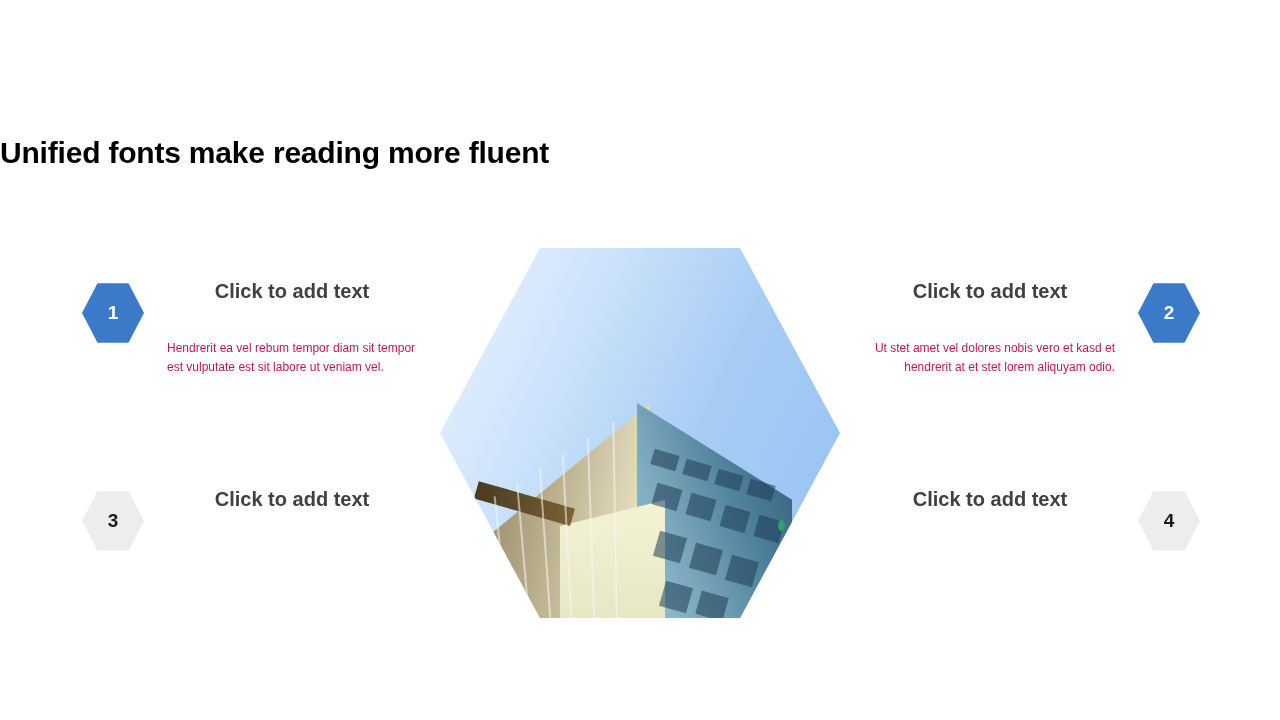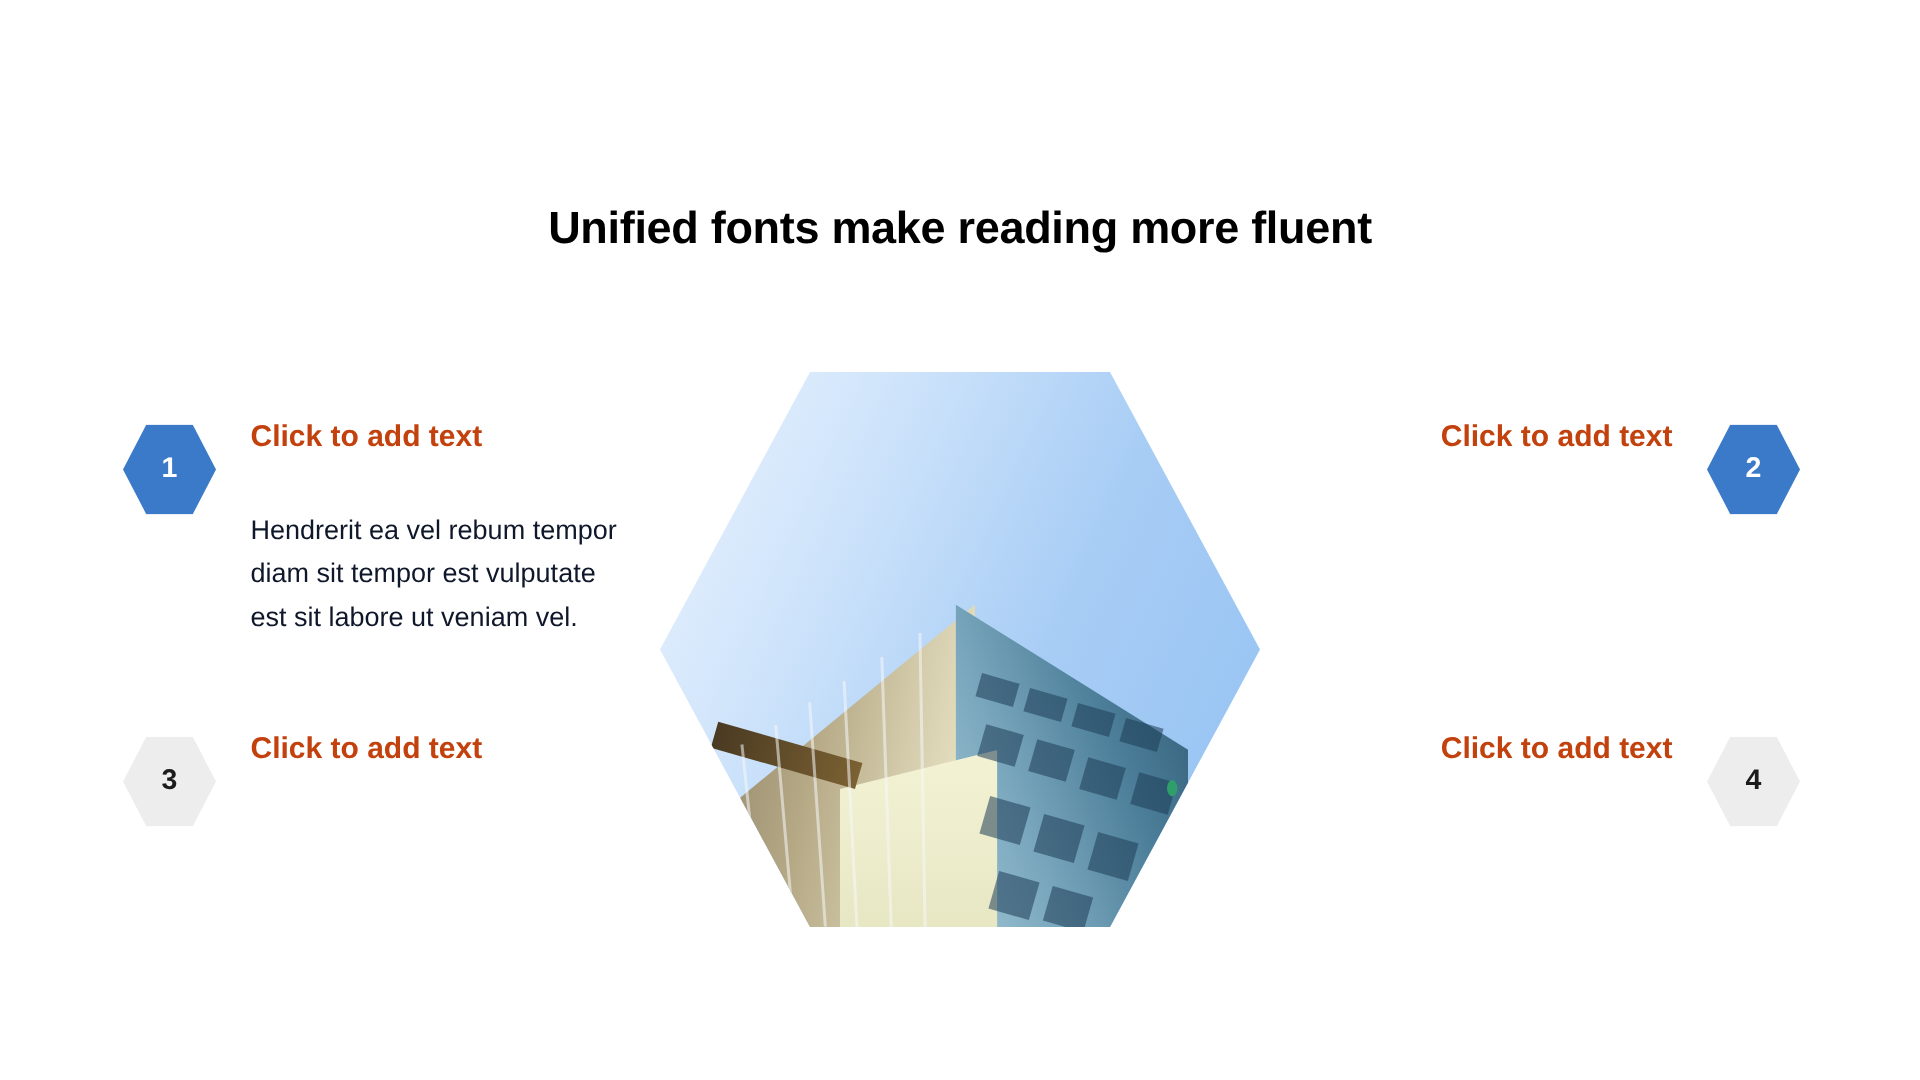--- a/index.html
+++ b/index.html
@@ -17,21 +17,20 @@
   .slide {
     position: relative;
     width: 1280px;
     height: 720px;
   }
   .slide-title {
     position: absolute;
     top: 136px;
     left: 0;
     width: 1280px;
-    text-align: center;
     font-size: 30px;
     font-weight: bold;
     color: #000000;
     letter-spacing: -0.2px;
   }
 
   
   .hex-image-wrap {
     position: absolute;
     left: 440px;
@@ -130,27 +129,28 @@
   .hex-blue { background: #3a7ac8; color: #ffffff; }
   .hex-grey { background: #ededee; color: #1b1b1b; }
 
   .item-text {
     position: absolute;
     width: 250px;
   }
   .item-title {
     font-size: 20px;
     font-weight: bold;
-    color: #c2410c;
+    color: #404040;
     margin-bottom: 9px;
+    text-align: center;
   }
   .item-body {
-    font-size: 18px;
+    font-size: 12px;
     line-height: 1.62;
-    color: #0f172a;
+    color: #be185d;
     margin-top: 36px;
   }
   .align-left { text-align: left; }
   .align-right { text-align: right; }
 
   
   #badge-1 { left: 82px;  top: 282px; }
   #badge-2 { left: 1138px; top: 282px; }
   #badge-3 { left: 82px;  top: 490px; }
   #badge-4 { left: 1138px; top: 490px; }
@@ -206,20 +206,21 @@
   <div class="item-text align-left" id="text-1">
     <div class="item-title">Click to add text</div>
     <div class="item-body">Hendrerit ea vel rebum tempor diam sit tempor est vulputate est sit labore ut veniam vel.</div>
   </div>
 
   <div class="hex-badge hex-blue" id="badge-2">
     <span>2</span>
   </div>
   <div class="item-text align-right" id="text-2">
     <div class="item-title">Click to add text</div>
+    <div class="item-body">Ut stet amet vel dolores nobis vero et kasd et hendrerit at et stet lorem aliquyam odio.</div>
   </div>
 
   <div class="hex-badge hex-grey" id="badge-3">
     <span>3</span>
   </div>
   <div class="item-text align-left" id="text-3">
     <div class="item-title">Click to add text</div>
   </div>
 
   <div class="hex-badge hex-grey" id="badge-4">

